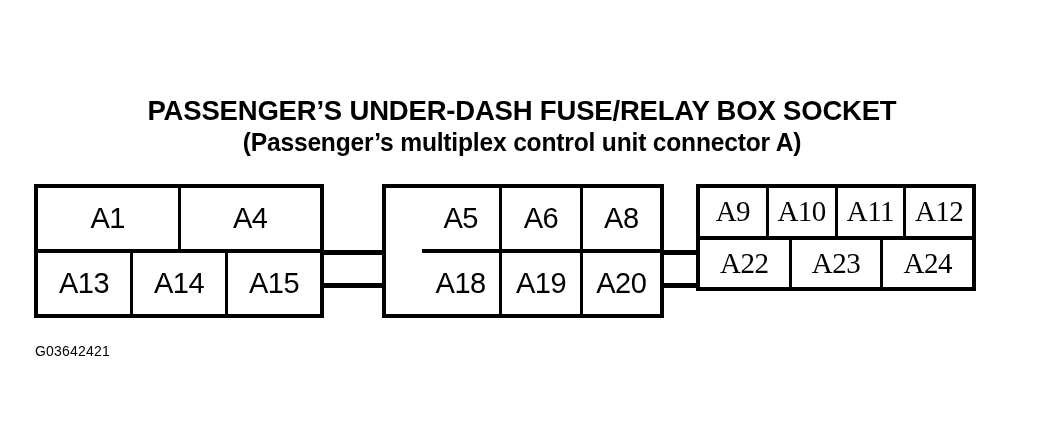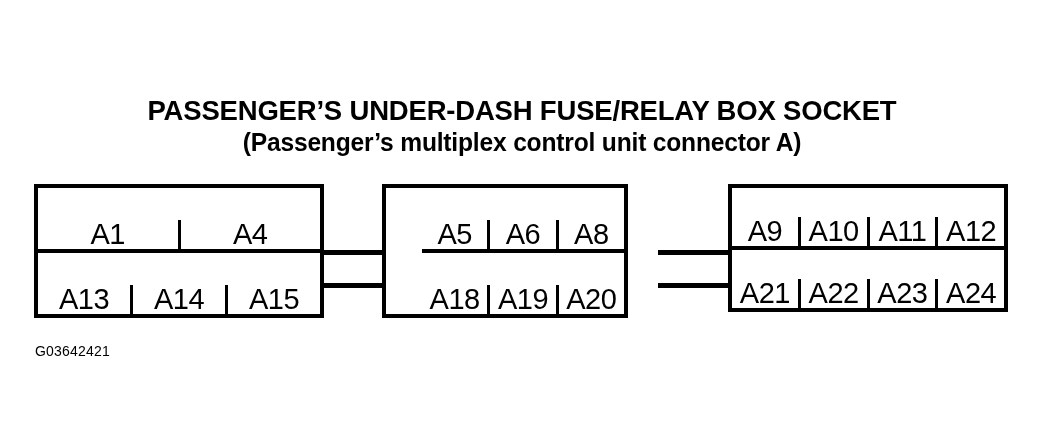--- a/index.html
+++ b/index.html
@@ -59,21 +59,20 @@
     border: 4px solid #000;
     background: #fff;
     display: flex;
     flex-direction: column;
     z-index: 2;
   }
   .pin-row {
     display: flex;
     flex: 1 1 0;
     min-height: 0;
-    align-items: flex-end;
   }
   .pin-row.row-top {
     border-bottom: 4px solid #000;
   }
   .pin-cell {
     box-sizing: border-box;
     flex: 1 1 0;
     border-right: 3px solid #000;
     display: flex;
     align-items: center;
@@ -127,42 +126,41 @@
       <div class="pin-cell">A1</div>
       <div class="pin-cell">A4</div>
     </div>
     <div class="pin-row row-bottom">
       <div class="pin-cell">A13</div>
       <div class="pin-cell">A14</div>
       <div class="pin-cell">A15</div>
     </div>
   </div>
 
-  <div class="connector-block" style="left:382px; top:184px; width:246px; height:134px;padding-left:36px;">
+  <div class="connector-block" style="left:382px; top:184px; width:282px; height:134px;padding-left:36px;">
     <div class="pin-row row-top">
       <div class="pin-cell">A5</div>
       <div class="pin-cell">A6</div>
       <div class="pin-cell">A8</div>
     </div>
     <div class="pin-row row-bottom">
       <div class="pin-cell">A18</div>
       <div class="pin-cell">A19</div>
       <div class="pin-cell">A20</div>
     </div>
   </div>
 
-  <div class="connector-block" style="left:728px; top:184px; width:280px; height:128px;">
+  <div class="connector-block" style="left:696px; top:184px; width:280px; height:107px;font-family:Liberation Serif, serif;">
     <div class="pin-row row-top">
       <div class="pin-cell">A9</div>
       <div class="pin-cell">A10</div>
       <div class="pin-cell">A11</div>
       <div class="pin-cell">A12</div>
     </div>
     <div class="pin-row row-bottom">
-      <div class="pin-cell">A21</div>
       <div class="pin-cell">A22</div>
       <div class="pin-cell">A23</div>
       <div class="pin-cell">A24</div>
     </div>
   </div>
 
 </div>
 
 <div id="figure-caption">G03642421</div>
 

